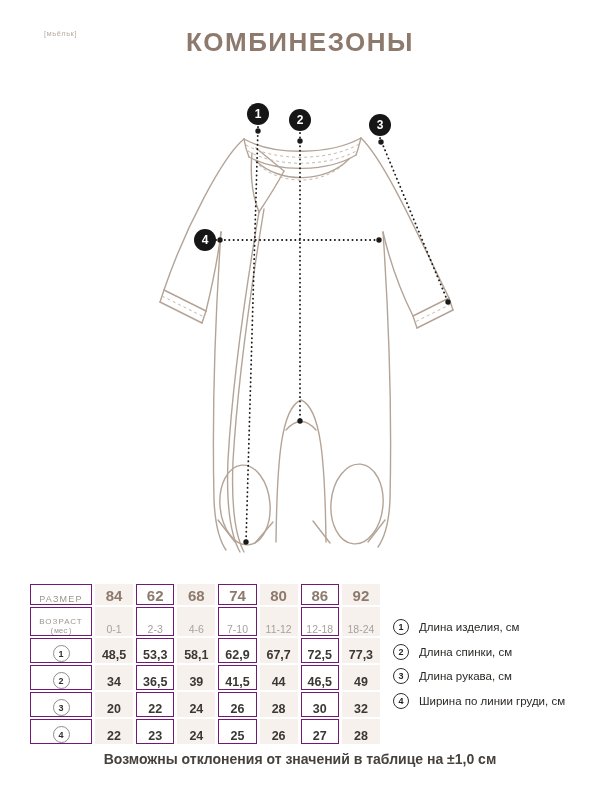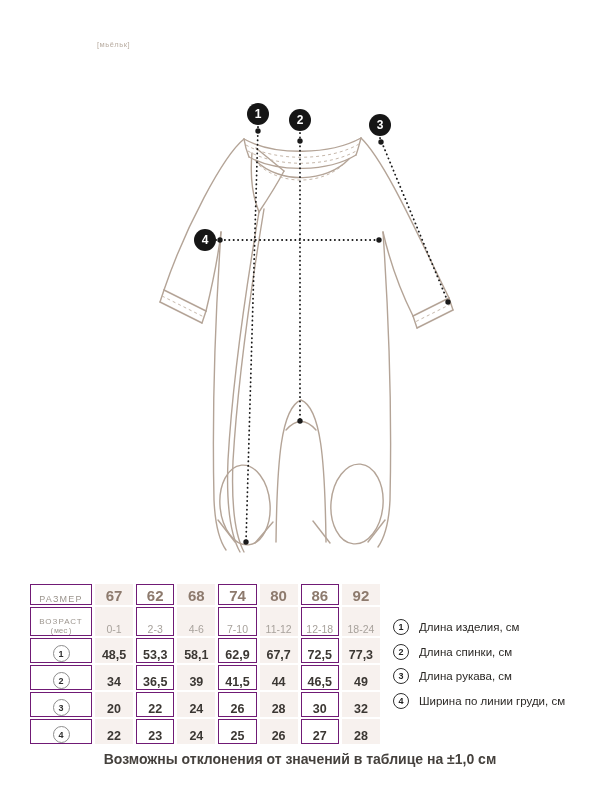--- a/index.html
+++ b/index.html
@@ -4,21 +4,21 @@
 <style>
   html,body { margin:0; padding:0; }
   body {
     width:600px; height:800px; position:relative; overflow:hidden;
     background:#ffffff; font-family:"Liberation Sans", sans-serif;
   }
 
   
   .logo { position:absolute; left:44px; top:28px; width:86px; color:#99887b; }
   .logo-word { font-size:31px; font-weight:400; letter-spacing:1px; line-height:1; }
-  .logo-sub  { font-size:7.5px; color:#b9ada2; text-align:right; margin-top:12px; letter-spacing:.5px; }
+  .logo-sub  { font-size:7.5px; color:#b9ada2; text-align:left; margin-top:1px; letter-spacing:.5px; }
 
   .titles { position:absolute; left:100px; top:27px; width:400px; text-align:center; color:#8d7a6d; }
   .title    { font-size:26px; font-weight:700; letter-spacing:1.5px; margin:0; }
   .subtitle { font-size:21px; font-weight:400; letter-spacing:2px; margin:1px 0 0 0; }
 
   
   .diagram { position:absolute; left:140px; top:100px; }
   .marker-num { font-size:12px; font-weight:700; fill:#ffffff; text-anchor:middle; }
 
   
@@ -54,20 +54,21 @@
           font-size:14px; color:#45413d;font-weight:bold; }
 </style>
 </head>
 <body>
 
 <div class="logo">
   <div class="logo-sub">[мьёльк]</div>
 </div>
 
 <div class="titles">
+  <h1 class="title">КОМБИНЕЗОНЫ</h1>
 </div>
 
 <svg class="diagram" width="330" height="490" viewBox="0 0 330 490">
 
   <g fill="none" stroke="#b4a497" stroke-width="1.4" stroke-linecap="round" stroke-linejoin="round">
 
     <path d="M104,39 C135,56 190,55 221,38"></path>
     <path d="M109,57 C138,73 188,72 216,55"></path>
     <path d="M104,39 C105,46 107,52 109,57"></path>
     <path d="M221,38 C219,45 218,50 216,55"></path>
@@ -150,21 +151,21 @@
   </g>
 </svg>
 
 <div class="size-table">
 
   <div class="trow r-size">
     <div>
         <span class="label-txt">РАЗМЕР</span>
       </div>
     <div>
-        <span class="size-v">67</span>
+        <span class="size-v">84</span>
       </div>
     <div>
         <span class="size-v">62</span>
       </div>
     <div>
         <span class="size-v">68</span>
       </div>
     <div>
         <span class="size-v">74</span>
       </div>

